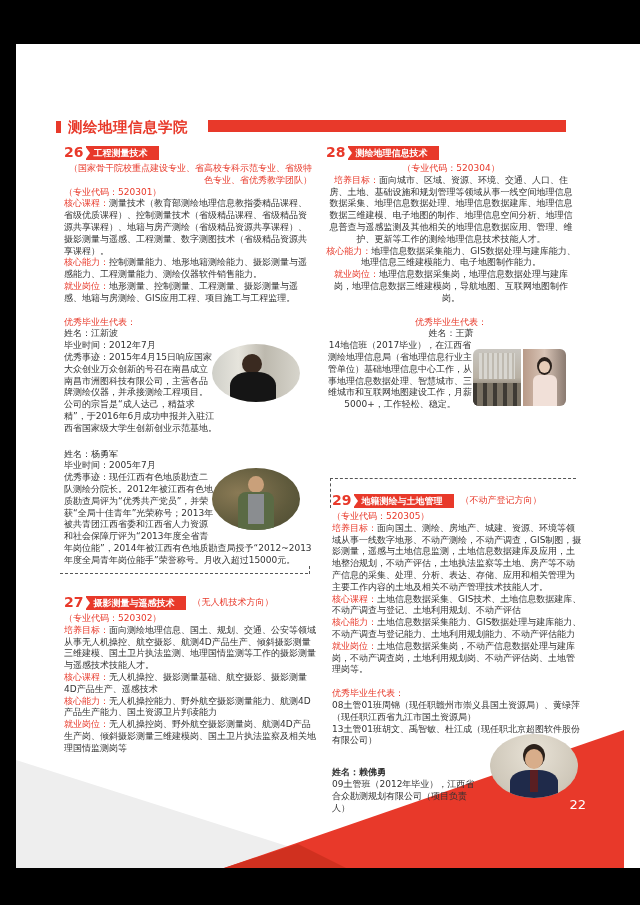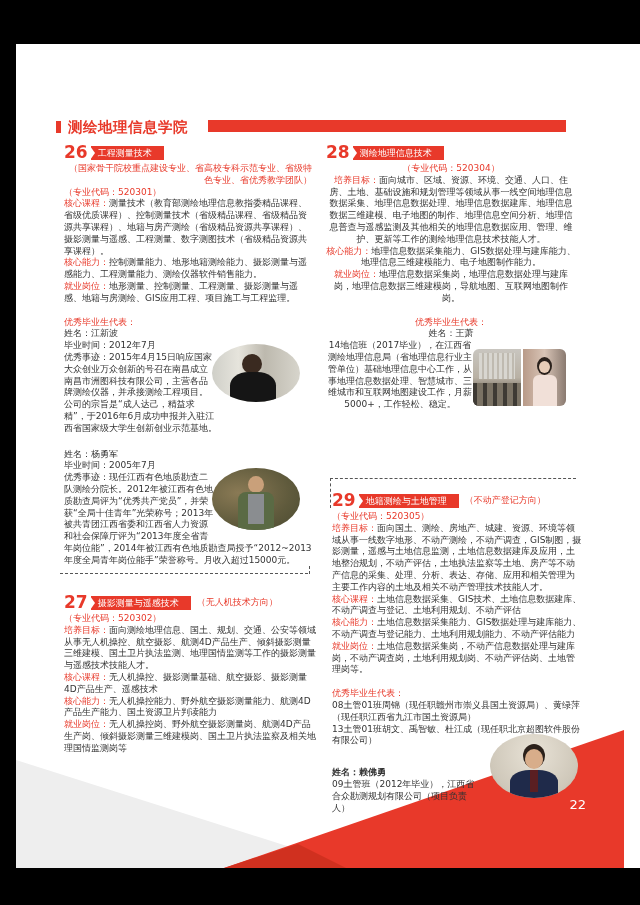--- a/index.html
+++ b/index.html
@@ -5,22 +5,22 @@
   html,body{margin:0;padding:0;background:#000;}
   body{width:640px;height:905px;position:relative;overflow:hidden;font-family:"DejaVu Sans","Liberation Sans",sans-serif;}
   .page{position:absolute;left:16px;top:44px;width:640px;height:824px;background:#fff;overflow:hidden;}
   .deco-gray{position:absolute;left:0;bottom:0;width:608px;height:824px;}
   .title-row{position:absolute;left:40px;top:72px;height:22px;display:flex;align-items:center;}
   .title-mark{width:5px;height:12px;background:#e8392a;margin-right:7px;}
   .title-text{color:#e8392a;font-weight:bold;font-size:14.5px;letter-spacing:0.5px;}
   .title-bar{position:absolute;left:192px;top:76px;width:358px;height:12px;background:#e8392a;}
   .col{position:absolute;font-size:9px;line-height:11.8px;color:#333;}
   .sec-head{display:flex;align-items:center;height:14px;margin-bottom:3px;}
-  .sec-num{color:#e8392a;font-weight:bold;font-size:17px;margin-right:3px;}
-  .sec-tag{background:#e8392a;color:#fff;font-size:9px;font-weight:normal;height:14px;line-height:14px;padding:0 12px 0 7px;position:relative;}
+  .sec-num{color:#e8392a;font-weight:bold;font-size:14px;margin-right:3px;}
+  .sec-tag{background:#e8392a;color:#fff;font-size:9px;font-weight:bold;height:14px;line-height:14px;padding:0 12px 0 7px;position:relative;}
   .sec-tag::before{content:"";position:absolute;left:-1px;top:0;border-left:5px solid #fff;border-top:7px solid transparent;border-bottom:7px solid transparent;}
   .sec-dir{color:#e8392a;font-size:9px;margin-left:6px;}
   .red{color:#e8392a;}
   .lbl{color:#e8392a;font-weight:normal;}
   .code{color:#e8392a;margin:1px 0 1px 4px;}
   .p{margin:0;}
   .dash-h{border-top:1px dashed #555;height:0;position:absolute;}
   .dash-v{border-left:1px dashed #555;width:0;position:absolute;}
   .photo{position:absolute;overflow:hidden;}
   .oval{border-radius:50%;}

